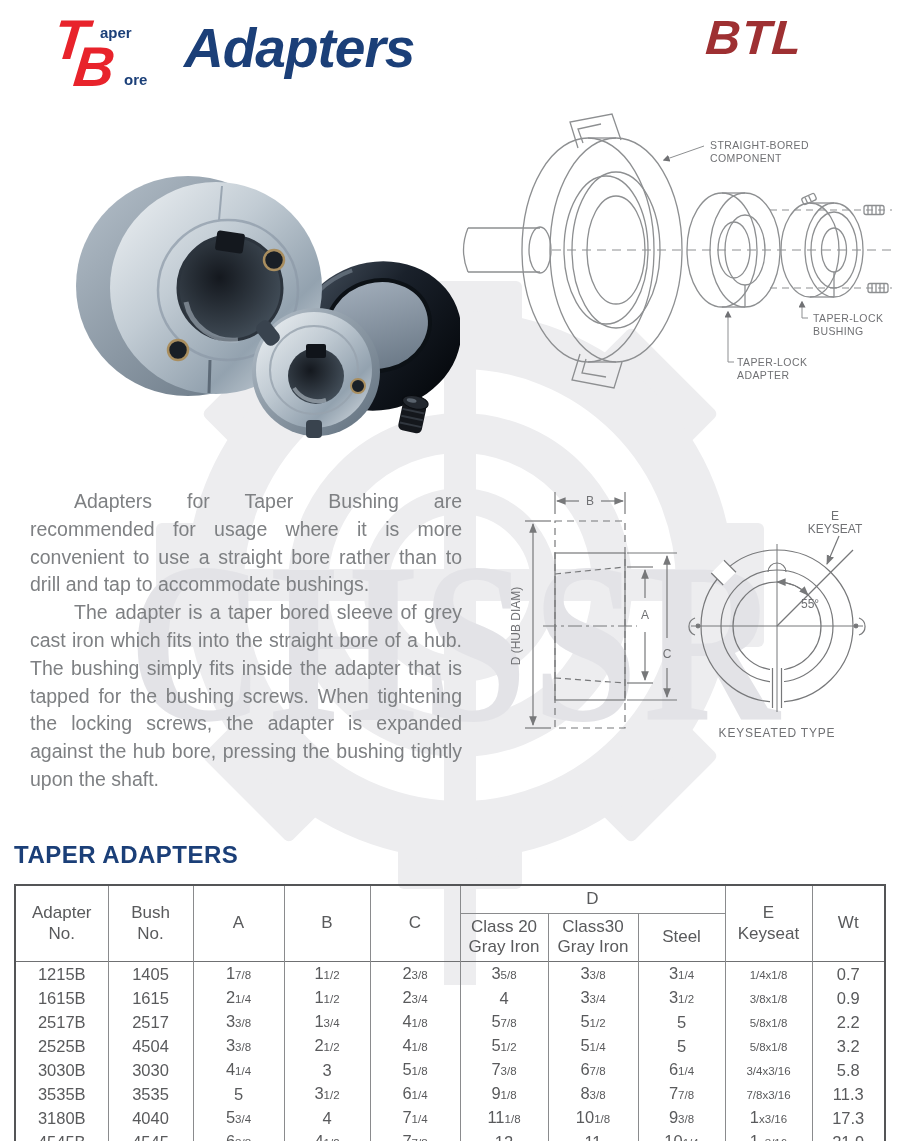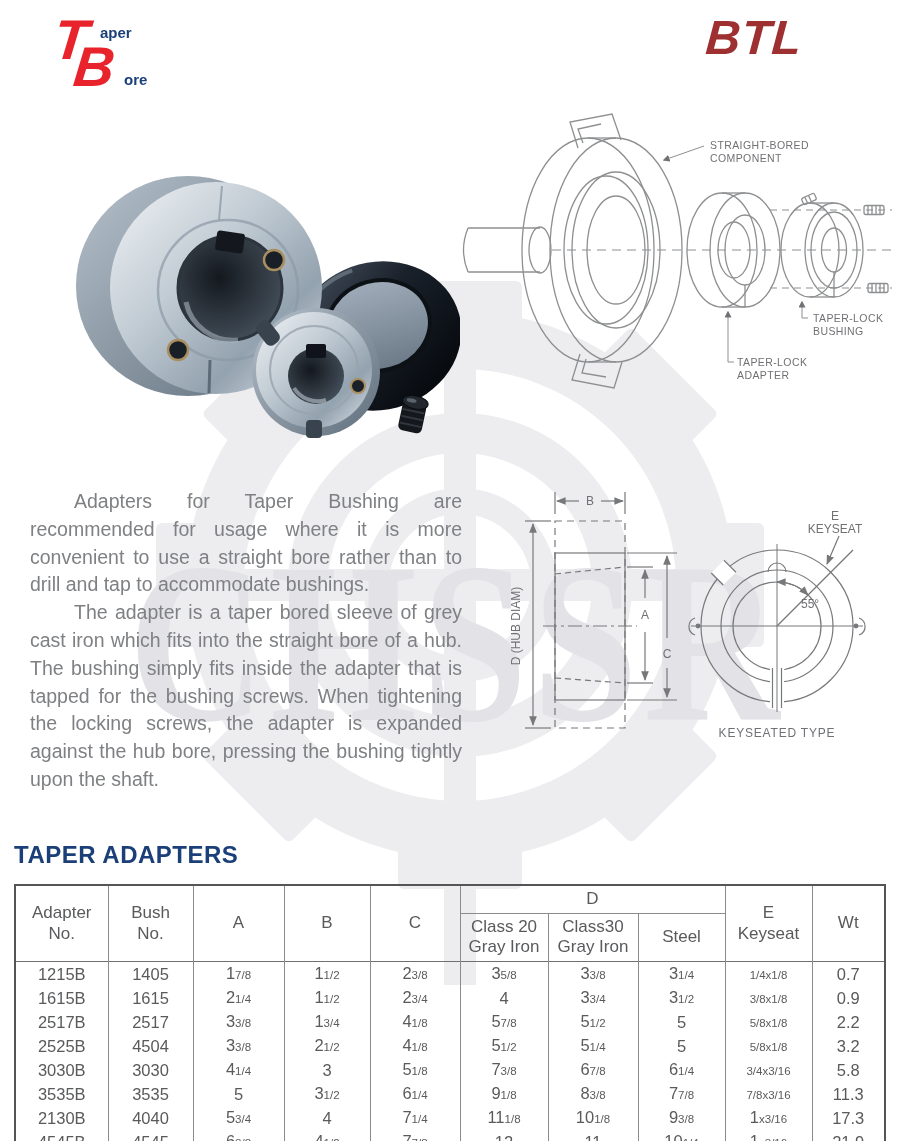--- a/index.html
+++ b/index.html
@@ -104,20 +104,21 @@
     </g>
   </svg>
   <div class="abs wm-text">CHSSR</div>
 
   <div class="abs tb-logo">
     <span class="logo-big logo-t">T</span>
     <span class="logo-small logo-taper">aper</span>
     <span class="logo-big logo-b">B</span>
     <span class="logo-small logo-bore">ore</span>
   </div>
+  <div class="abs page-title">Adapters</div>
   <div class="abs brand-btl">BTL</div>
 
   <svg class="abs photo" viewBox="0 0 400 300">
     <defs>
       <linearGradient id="steelFace" x1="0" y1="0" x2="1" y2="1">
         <stop offset="0" stop-color="#f0f3f5"></stop>
           <stop offset="0.4" stop-color="#c2ccd4"></stop>
         <stop offset="0.72" stop-color="#93a2af"></stop>
           <stop offset="1" stop-color="#dde3e8"></stop>
       </linearGradient>
@@ -444,21 +445,21 @@
             <td><span class="cell-big">5</span></td>
             <td><span class="cell-big">3</span><span class="cell-small">1/2</span></td>
             <td><span class="cell-big">6</span><span class="cell-small">1/4</span></td>
             <td><span class="cell-big">9</span><span class="cell-small">1/8</span></td>
             <td><span class="cell-big">8</span><span class="cell-small">3/8</span></td>
             <td><span class="cell-big">7</span><span class="cell-small">7/8</span></td>
             <td><span class="cell-small">7/8x3/16</span></td>
             <td><span class="cell-big">11.3</span></td>
           </tr>
           <tr>
-            <td><span class="cell-big">2130B</span></td>
+            <td><span class="cell-big">3180B</span></td>
             <td><span class="cell-big">4040</span></td>
             <td><span class="cell-big">5</span><span class="cell-small">3/4</span></td>
             <td><span class="cell-big">4</span></td>
             <td><span class="cell-big">7</span><span class="cell-small">1/4</span></td>
             <td><span class="cell-big">11</span><span class="cell-small">1/8</span></td>
             <td><span class="cell-big">10</span><span class="cell-small">1/8</span></td>
             <td><span class="cell-big">9</span><span class="cell-small">3/8</span></td>
             <td><span class="cell-big">1</span><span class="cell-small">x3/16</span></td>
             <td><span class="cell-big">17.3</span></td>
           </tr>

